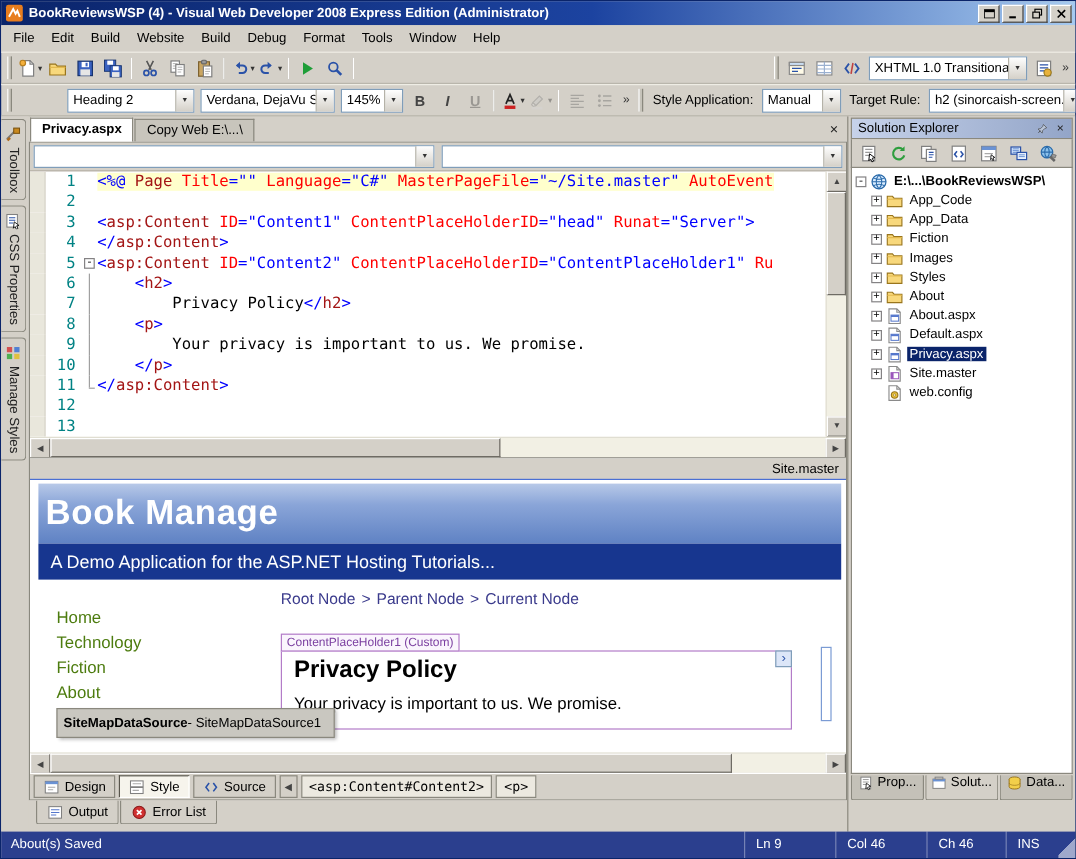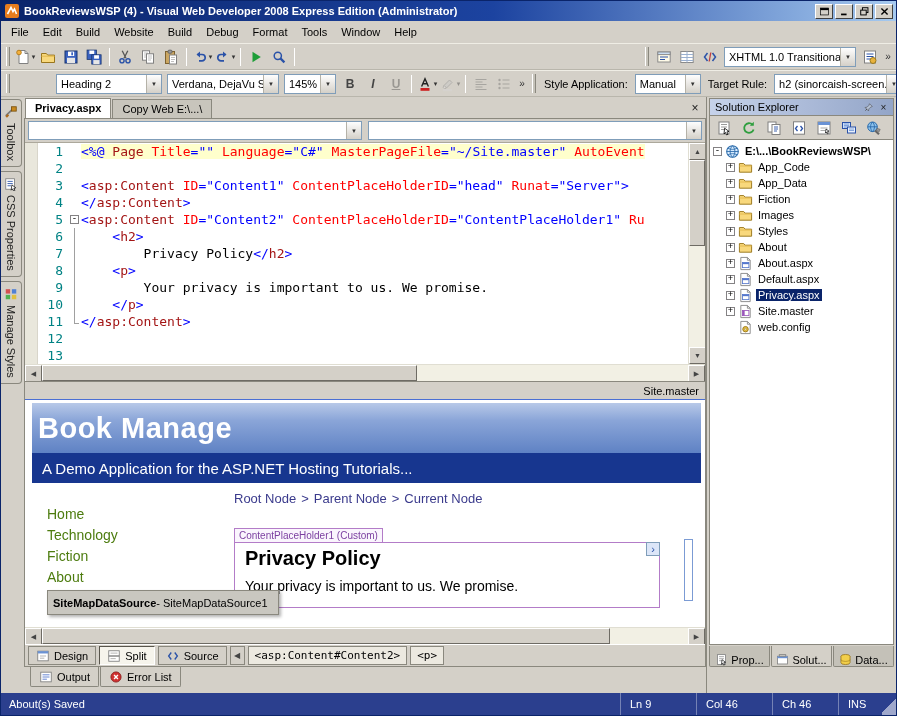--- a/index.html
+++ b/index.html
@@ -124,21 +124,21 @@
   .se-toolbar{height:24px;flex:none;display:flex;align-items:center;gap:3px;padding:1px 3px;border:1px solid #8a887e;border-top:none;background:#d4d0c8;}
   .se-tree{flex:1;background:#fff;border:1px solid #8a887e;border-top:none;overflow:hidden;padding-top:3px;}
   .tree-row{height:16px;display:flex;align-items:center;white-space:nowrap;}
   .tw-expand{width:9px;height:9px;flex:none;border:1px solid #848284;background:#fff;font-size:9px;line-height:7px;text-align:center;margin-right:3px;font-family:"Liberation Mono",monospace;}
   .tw-spacer{width:12px;flex:none;}
   .tree-row .icon{width:15px;height:15px;margin-right:3px;}
   .tree-label{padding:0 2px;}
   .tree-label.selected{background:#0a246a;color:#fff;}
   .tree-label.bold{font-weight:bold;}
   .panel-tabs{height:22px;flex:none;display:flex;padding-top:1px;gap:1px;}
-  .ptab{flex:1;height:21px;display:flex;align-items:flex-end;justify-content:center;gap:3px;border:1px solid #8a887e;border-top:none;background:#c4c1b8;border-radius:0 0 2px 2px;}
+  .ptab{flex:1;height:21px;display:flex;align-items:flex-start;justify-content:center;gap:3px;border:1px solid #8a887e;border-top:none;background:#c4c1b8;border-radius:0 0 2px 2px;}
   .ptab.active{background:#d4d0c8;}
   .ptab .icon{width:13px;height:13px;}
 
   
   .statusbar{height:22px;flex:none;background:#2b3f8e;color:#fff;display:flex;align-items:stretch;font-size:11px;}
   .sb-msg{flex:1;display:flex;align-items:center;padding-left:8px;}
   .sb-cell{display:flex;align-items:center;padding-left:9px;border-left:1px solid rgba(255,255,255,.35);}
   .sb-cell.c0{width:76px;}.sb-cell.c1{width:76px;}.sb-cell.c2{width:66px;}.sb-cell.c3{width:44px;}
   .sb-grip{width:14px;background:linear-gradient(135deg,transparent 55%,rgba(255,255,255,.55) 55%);}
 </style>
@@ -668,21 +668,21 @@
               <span data-name="view-button-label">Design</span>
             </button>
             <button class="view-btn active" data-name="split-view-button">
               <span class="icon sm" data-name="split-view-icon">
                 <svg viewBox="0 0 16 16" xmlns="http://www.w3.org/2000/svg">
                   <rect x="2" y="2" width="12" height="12" fill="#fff" stroke="#808080"></rect>
                   <path d="M2 8 h12" stroke="#808080" stroke-width="1.6"></path>
                   <path d="M4 4.7h8M4 11h6" stroke="#aaa"></path>
                 </svg>
               </span>
-              <span data-name="view-button-label">Split</span>
+              <span data-name="view-button-label">Style</span>
             </button>
             <button class="view-btn" data-name="source-view-button">
               <span class="icon sm" data-name="source-view-icon">
                 <svg viewBox="0 0 16 16" xmlns="http://www.w3.org/2000/svg">
                   <path d="M6 4 L3 8 L6 12" fill="none" stroke="#2a52a8" stroke-width="1.5"></path>
                   <path d="M10 4 L13 8 L10 12" fill="none" stroke="#2a52a8" stroke-width="1.5"></path>
                 </svg>
               </span>
               <span data-name="view-button-label">Source</span>
             </button>

